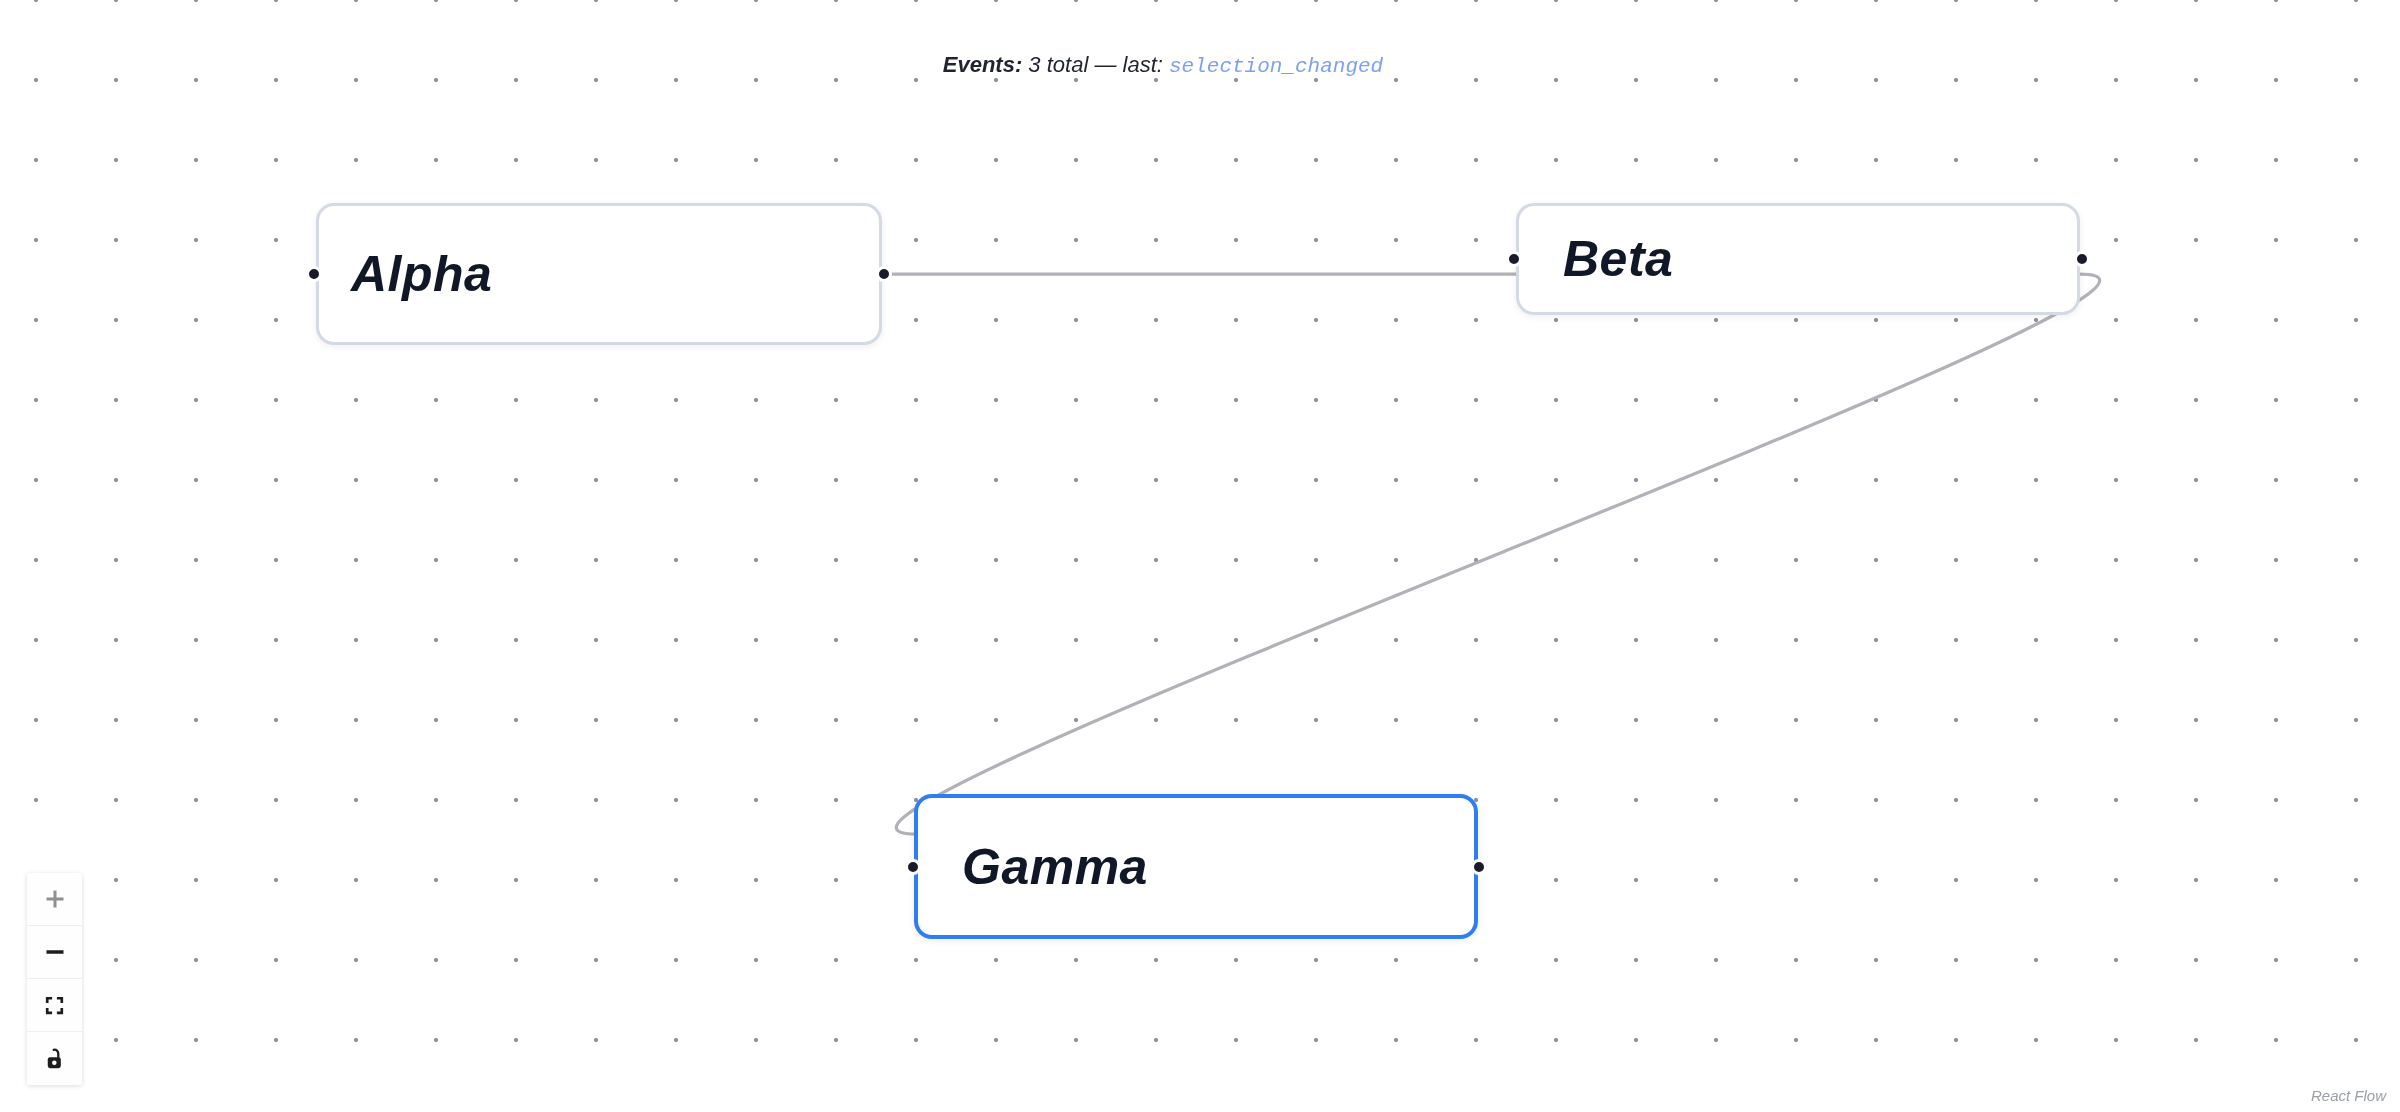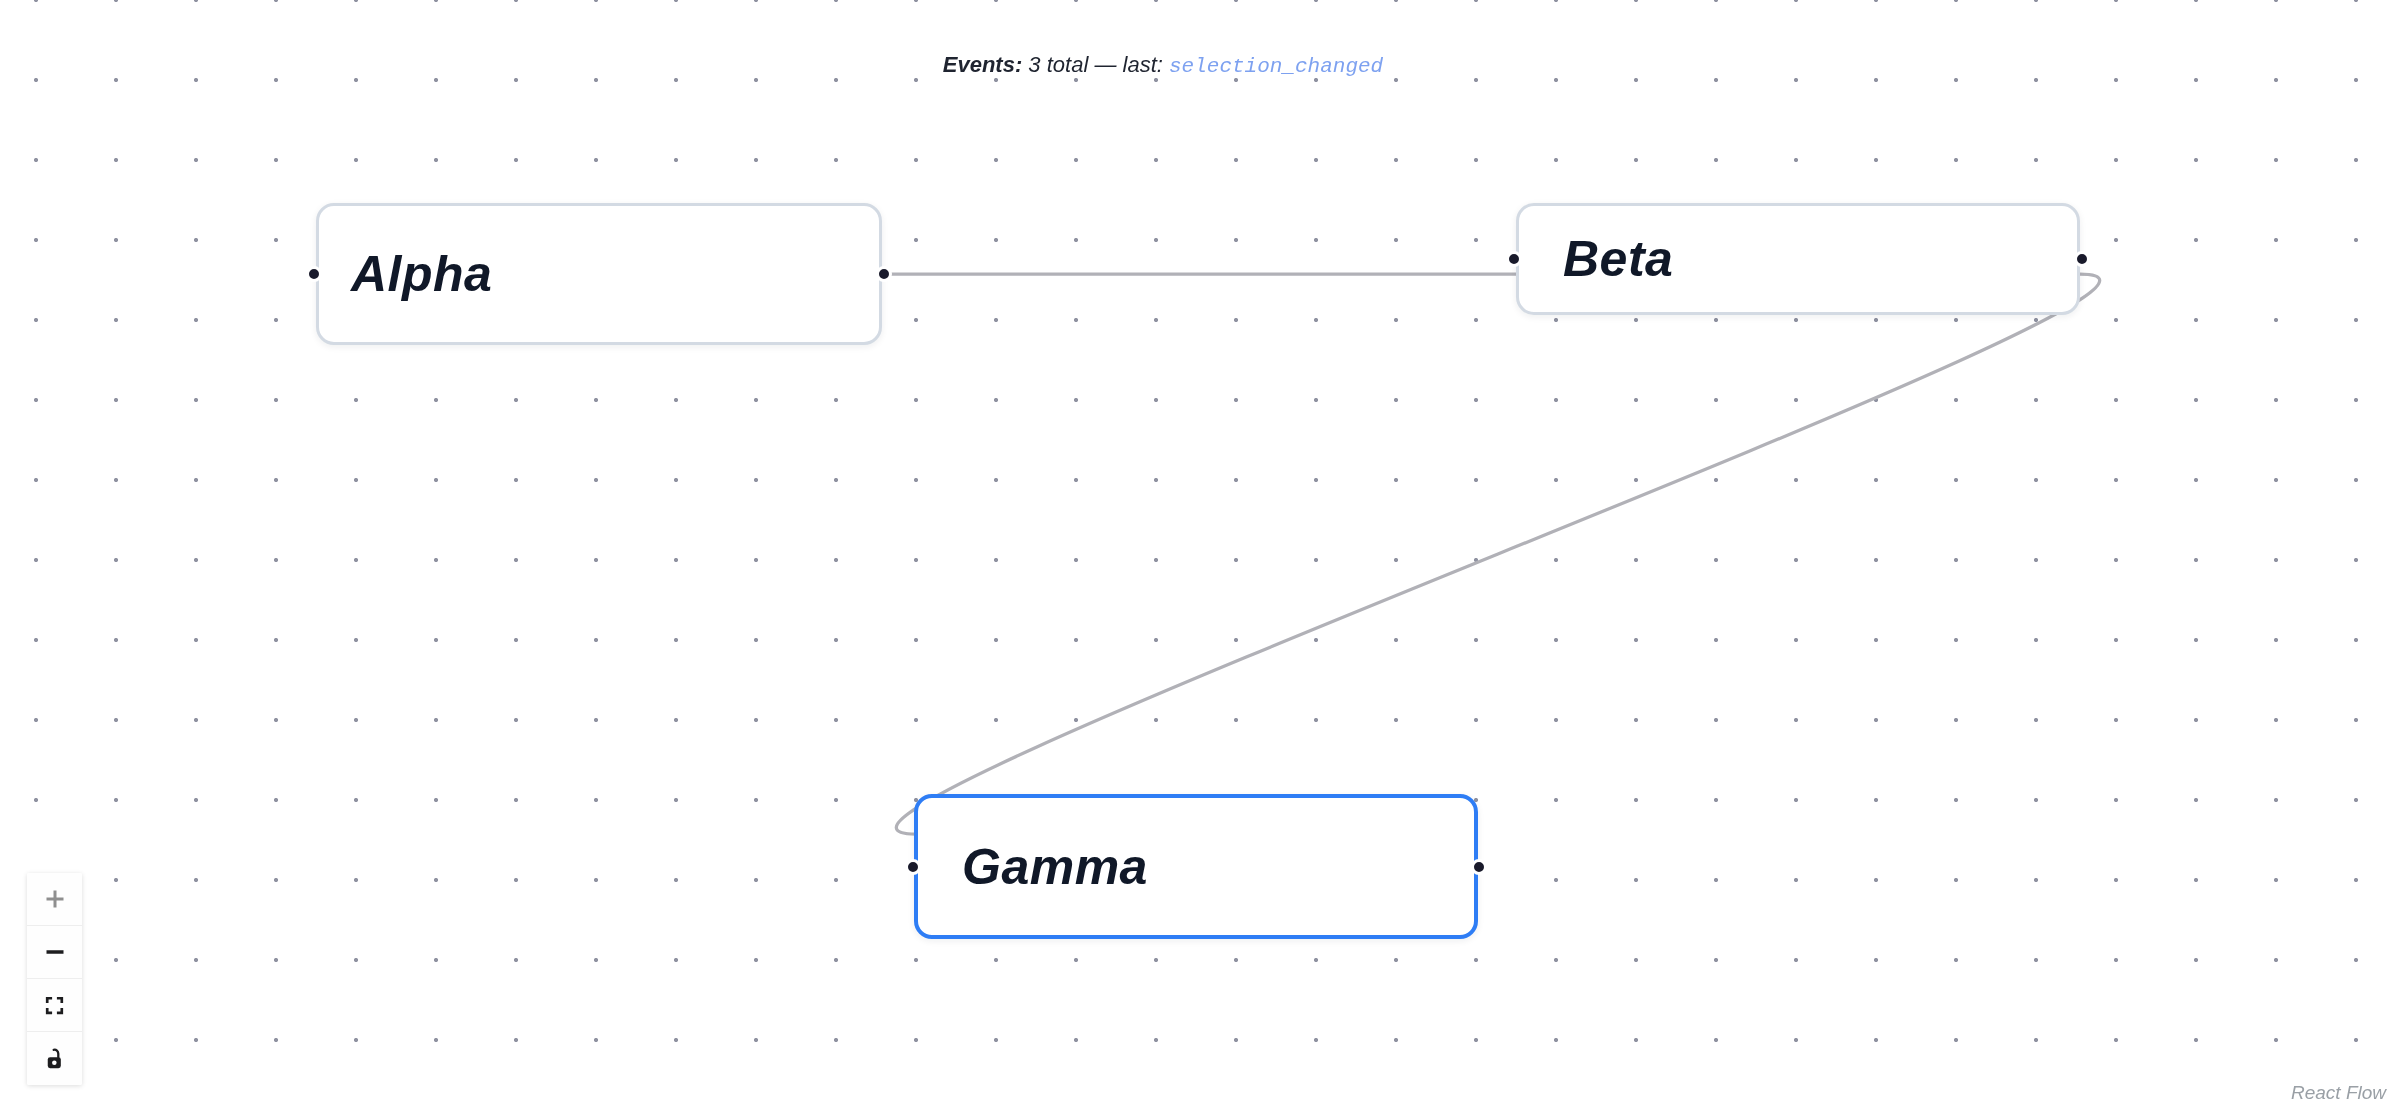--- a/index.html
+++ b/index.html
@@ -129,21 +129,21 @@
   .controls .stroke { stroke: #1d1d1f; }
   .controls .fill { fill: #1d1d1f; }
   .controls button.disabled .stroke { stroke: #8f8f8f; }
   .controls button.disabled { cursor: default; }
 
   
   .attribution {
     position: absolute;
     right: 14px;
     bottom: 8px;
-    font-size: 19px;
+    font-size: 15px;
     color: var(--c-attribution-gray);
     z-index: 5;
   }
 </style>
 </head>
 <body>
 
 <div class="flow-canvas">
 
   <div class="events-panel">

